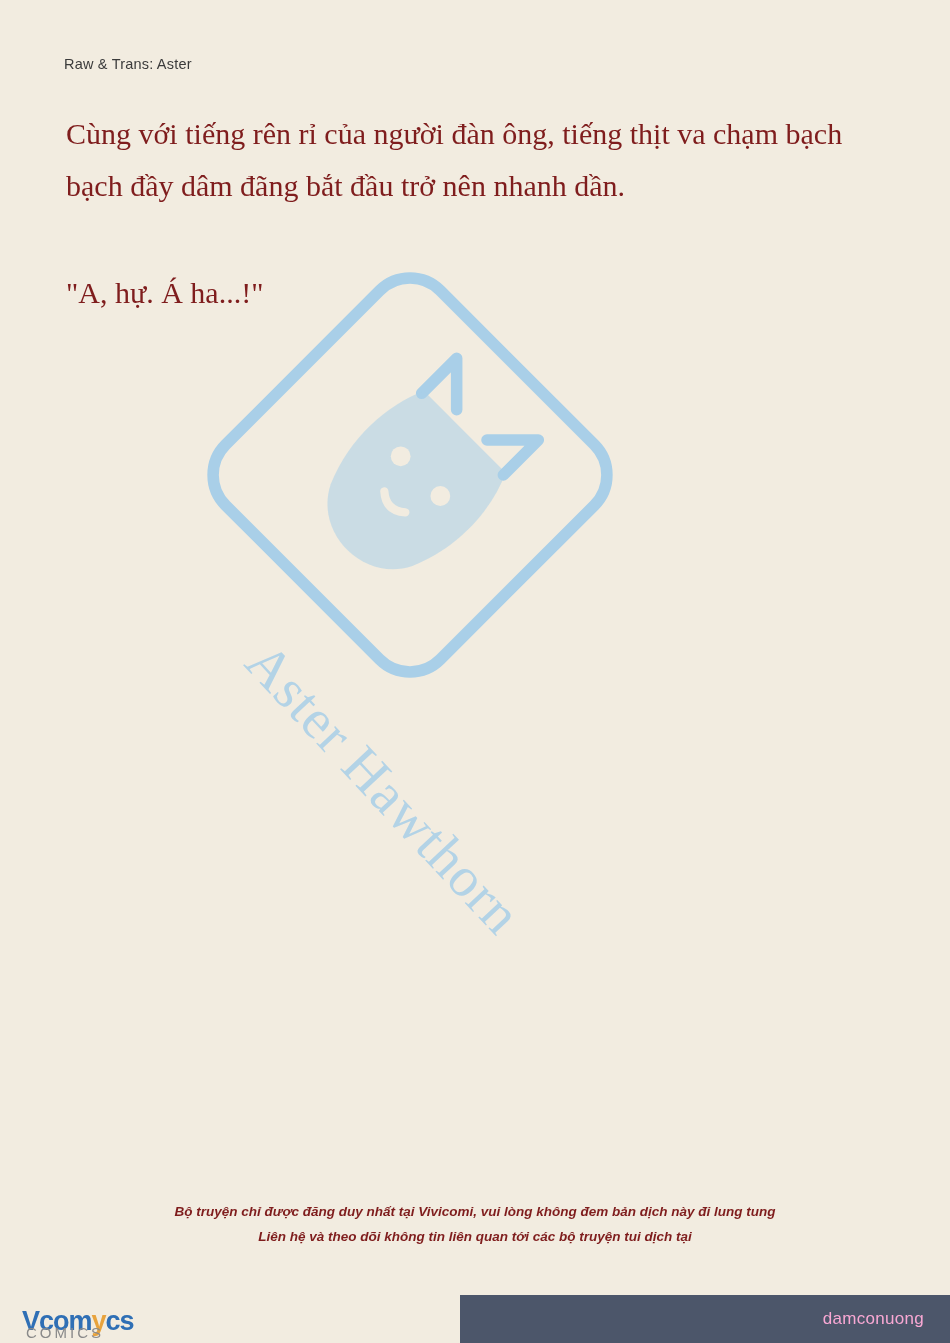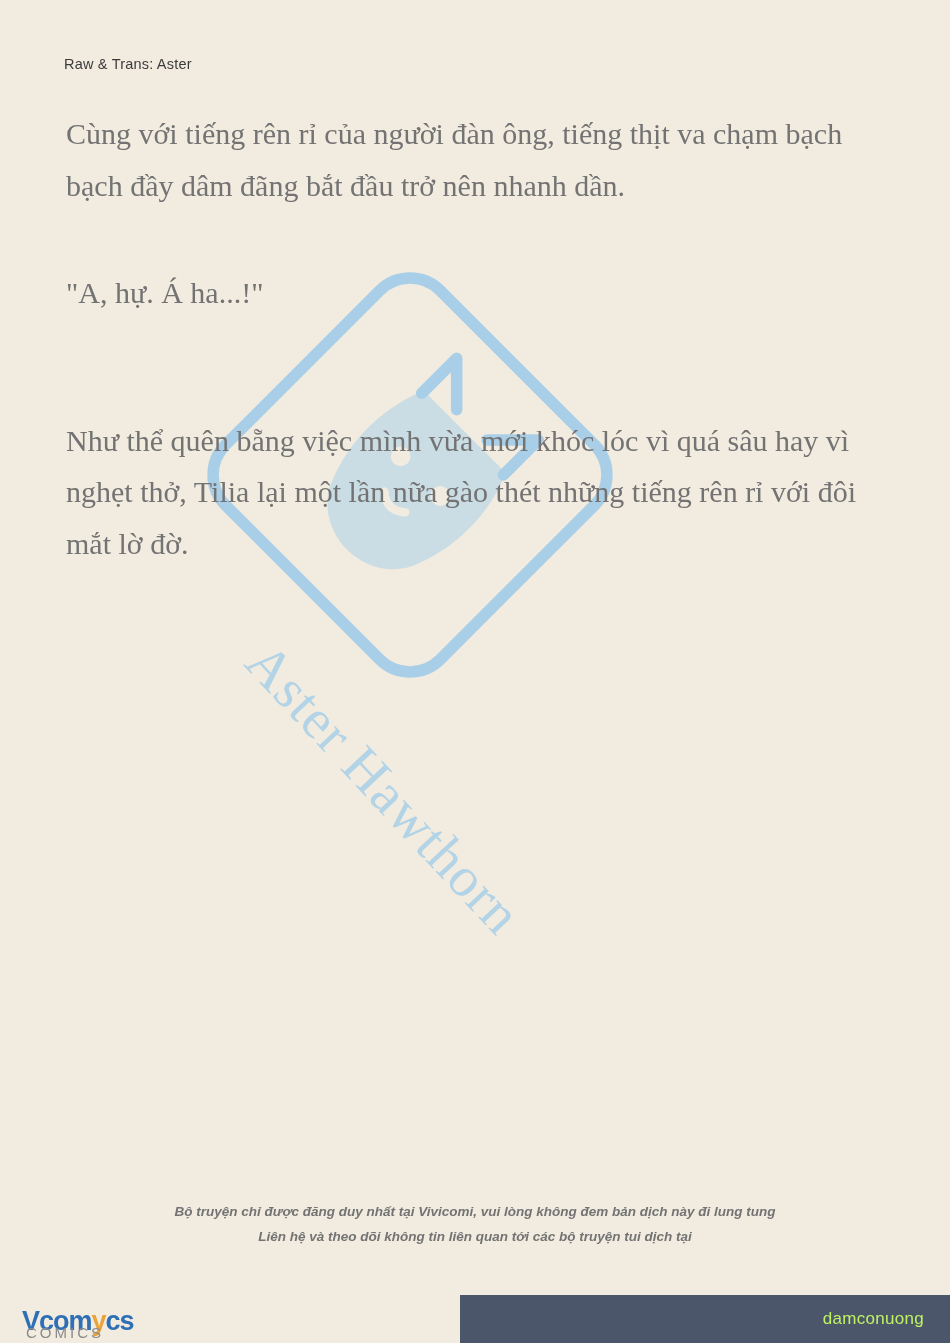--- a/index.html
+++ b/index.html
@@ -72,40 +72,40 @@
     position: absolute;
     left: 66px;
     top: 108px;
     width: 830px;
     z-index: 3;
   }
   .para {
     font-family: "Liberation Serif", serif;
     font-size: 30px;
     line-height: 1.72;
-    color: #737373;
+    color: #7f1d1d;
     margin: 0 0 56px 0;
   }
   .para.gap-lg { margin-bottom: 86px; }
   .para.gap-xl { margin-bottom: 96px; }
 
   
   .footer-notes {
     position: absolute;
     left: 0;
     right: 0;
     top: 1200px;
     text-align: center;
     z-index: 3;
   }
   .footer-notes div {
     font-size: 13.5px;
     font-weight: bold;
     font-style: italic;
-    color: #737373;
+    color: #7f1d1d;
     line-height: 1.85;
   }
 
   
   .bottom-bar {
     position: absolute;
     left: 0;
     bottom: 0;
     width: 950px;
     height: 48px;
@@ -147,21 +147,21 @@
     bottom: 2px;
     font-size: 15px;
     color: #8a8a8a;
     letter-spacing: 3px;
     text-align: center;
   }
   .site-tag {
     position: absolute;
     right: 26px;
     bottom: 14px;
-    color: #bef264;
+    color: #f9a8d4;
     font-size: 17px;
     letter-spacing: 0.3px;
   }
 </style>
 </head>
 <body>
 
 <div class="page">
 
   <div class="credit">Raw &amp; Trans: Aster</div>
@@ -174,21 +174,20 @@
       <circle cx="88" cy="96" r="6" fill="#f2ece0"></circle>
       <circle cx="122" cy="96" r="6" fill="#f2ece0"></circle>
       <path d="M96 118 Q105 126 114 118" fill="none" stroke="#f2ece0" stroke-width="5" stroke-linecap="round"></path>
     </svg>
     <div class="wm-text">Aster Hawthorn</div>
   </div>
 
   <div class="content">
     <p class="para">Cùng với tiếng rên rỉ của người đàn ông, tiếng thịt va chạm bạch bạch đầy dâm đãng bắt đầu trở nên nhanh dần.</p>
     <p class="para gap-xl">"A, hự. Á ha...!"</p>
-    <p class="para gap-lg">Như thể quên bẵng việc mình vừa mới khóc lóc vì quá sâu hay vì nghẹt thở, Tilia lại một lần nữa gào thét những tiếng rên rỉ với đôi mắt lờ đờ.</p>
   </div>
 
   <div class="footer-notes">
     <div>Bộ truyện chỉ được đăng duy nhất tại Vivicomi, vui lòng không đem bản dịch này đi lung tung</div>
     <div>Liên hệ và theo dõi không tin liên quan tới các bộ truyện tui dịch tại</div>
   </div>
 
   <div class="bottom-bar">
     <div class="bar-left">
       <div class="brand">

